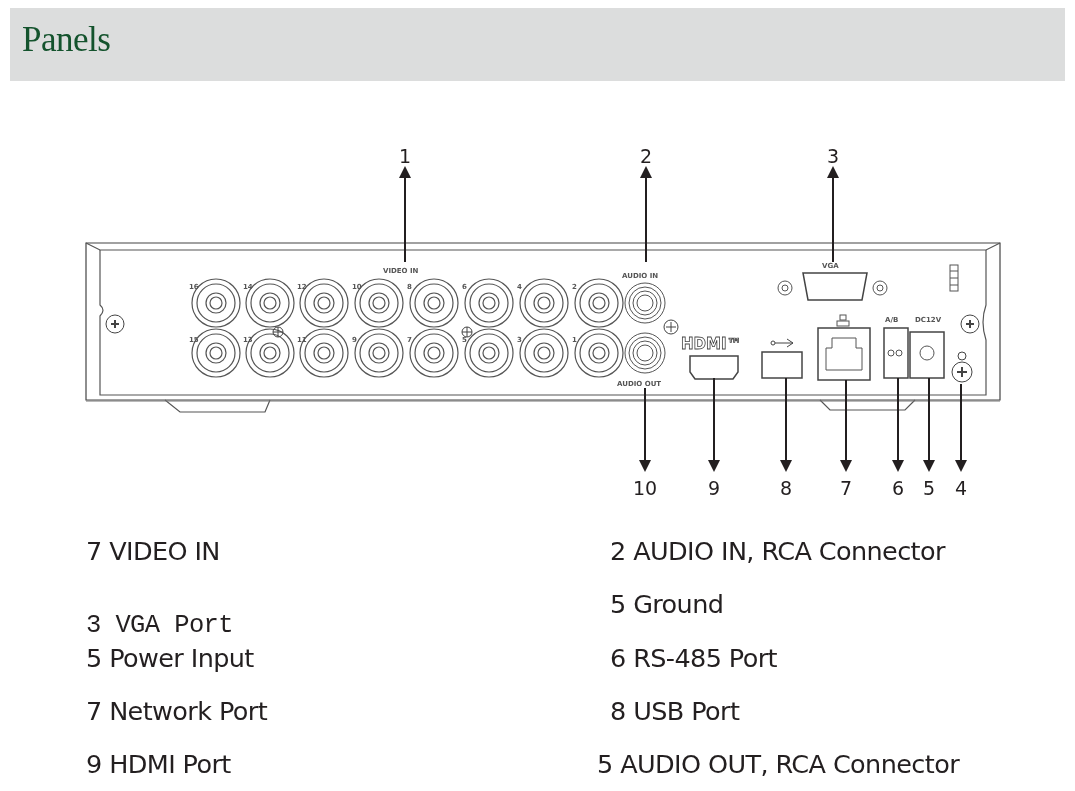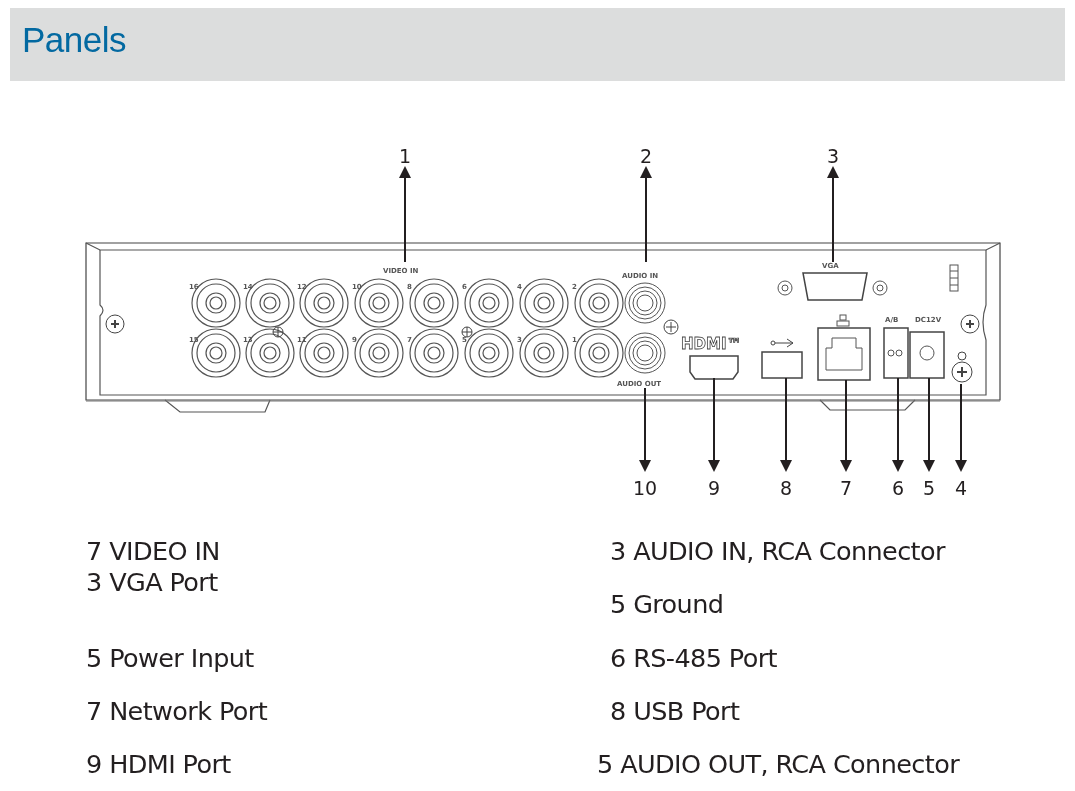--- a/index.html
+++ b/index.html
@@ -1,18 +1,18 @@
 <!DOCTYPE html>
 <html><head>
 <meta charset="utf-8">
 <style>
   html, body { margin:0; padding:0; background:#ffffff; }
   body { width:1075px; height:791px; position:relative; overflow:hidden; font-family:"DejaVu Sans", sans-serif; color:#231f20; }
   .header { position:absolute; left:10px; top:8px; width:1055px; height:73px; background:#dcdddd; }
-  .header-title { position:absolute; left:12px; top:12px; font-size:35px; font-family:Liberation Sans, sans-serif; color:#0369a1; letter-spacing:-0.5px; }
+  .header-title { position:absolute; left:12px; top:12px; font-size:35px; font-family:Liberation Serif, serif; color:#14532d; letter-spacing:-0.5px; }
   svg.diagram { position:absolute; left:0; top:0; }
   .lbl { font-family:"DejaVu Sans", sans-serif; font-size:19px; fill:#231f20; }
   .tiny { font-family:"DejaVu Sans", sans-serif; font-size:7px; font-weight:bold; fill:#555; }
   .legend { position:absolute; font-size:25.5px; color:#231f20; font-family:"DejaVu Sans", sans-serif; white-space:nowrap; letter-spacing:-0.6px; }
 </style>
 </head>
 <body>
 
 <div class="header">
   <div class="header-title">Panels</div>
@@ -249,24 +249,24 @@
       <text x="898" y="495" text-anchor="middle" class="lbl">6</text>
       <line x1="929" x2="929" y1="378" y2="466" stroke="#231f20" stroke-width="2" marker-end="url(#arr)"></line>
       <text x="929" y="495" text-anchor="middle" class="lbl">5</text>
       <line x1="961" x2="961" y1="384" y2="466" stroke="#231f20" stroke-width="2" marker-end="url(#arr)"></line>
       <text x="961" y="495" text-anchor="middle" class="lbl">4</text>
     </g>
 </svg>
 
 <div id="legend-left">
     <div class="legend" style="top: 536px; left: 86px;">7 VIDEO IN</div>
-    <div class="legend" style="top: 567px; left: 86px;">3 VGA Port</div>
+    <div class="legend" style="top: 611px; left: 86px; font-family: Liberation Mono, monospace;">3 VGA Port</div>
     <div class="legend" style="top: 643px; left: 86px;">5 Power Input</div>
     <div class="legend" style="top: 696px; left: 86px;">7 Network Port</div>
     <div class="legend" style="top: 749px; left: 86px;">9 HDMI Port</div>
   </div>
 <div id="legend-right">
-    <div class="legend" style="top: 536px; left: 610px;">3  AUDIO IN, RCA Connector</div>
+    <div class="legend" style="top: 536px; left: 610px;">2  AUDIO IN, RCA Connector</div>
     <div class="legend" style="top: 589px; left: 610px;">5  Ground</div>
     <div class="legend" style="top: 643px; left: 610px;">6  RS-485 Port</div>
     <div class="legend" style="top: 696px; left: 610px;">8  USB Port</div>
     <div class="legend" style="top: 749px; left: 597px;">5  AUDIO OUT, RCA Connector</div>
   </div>
 
 </body></html>

